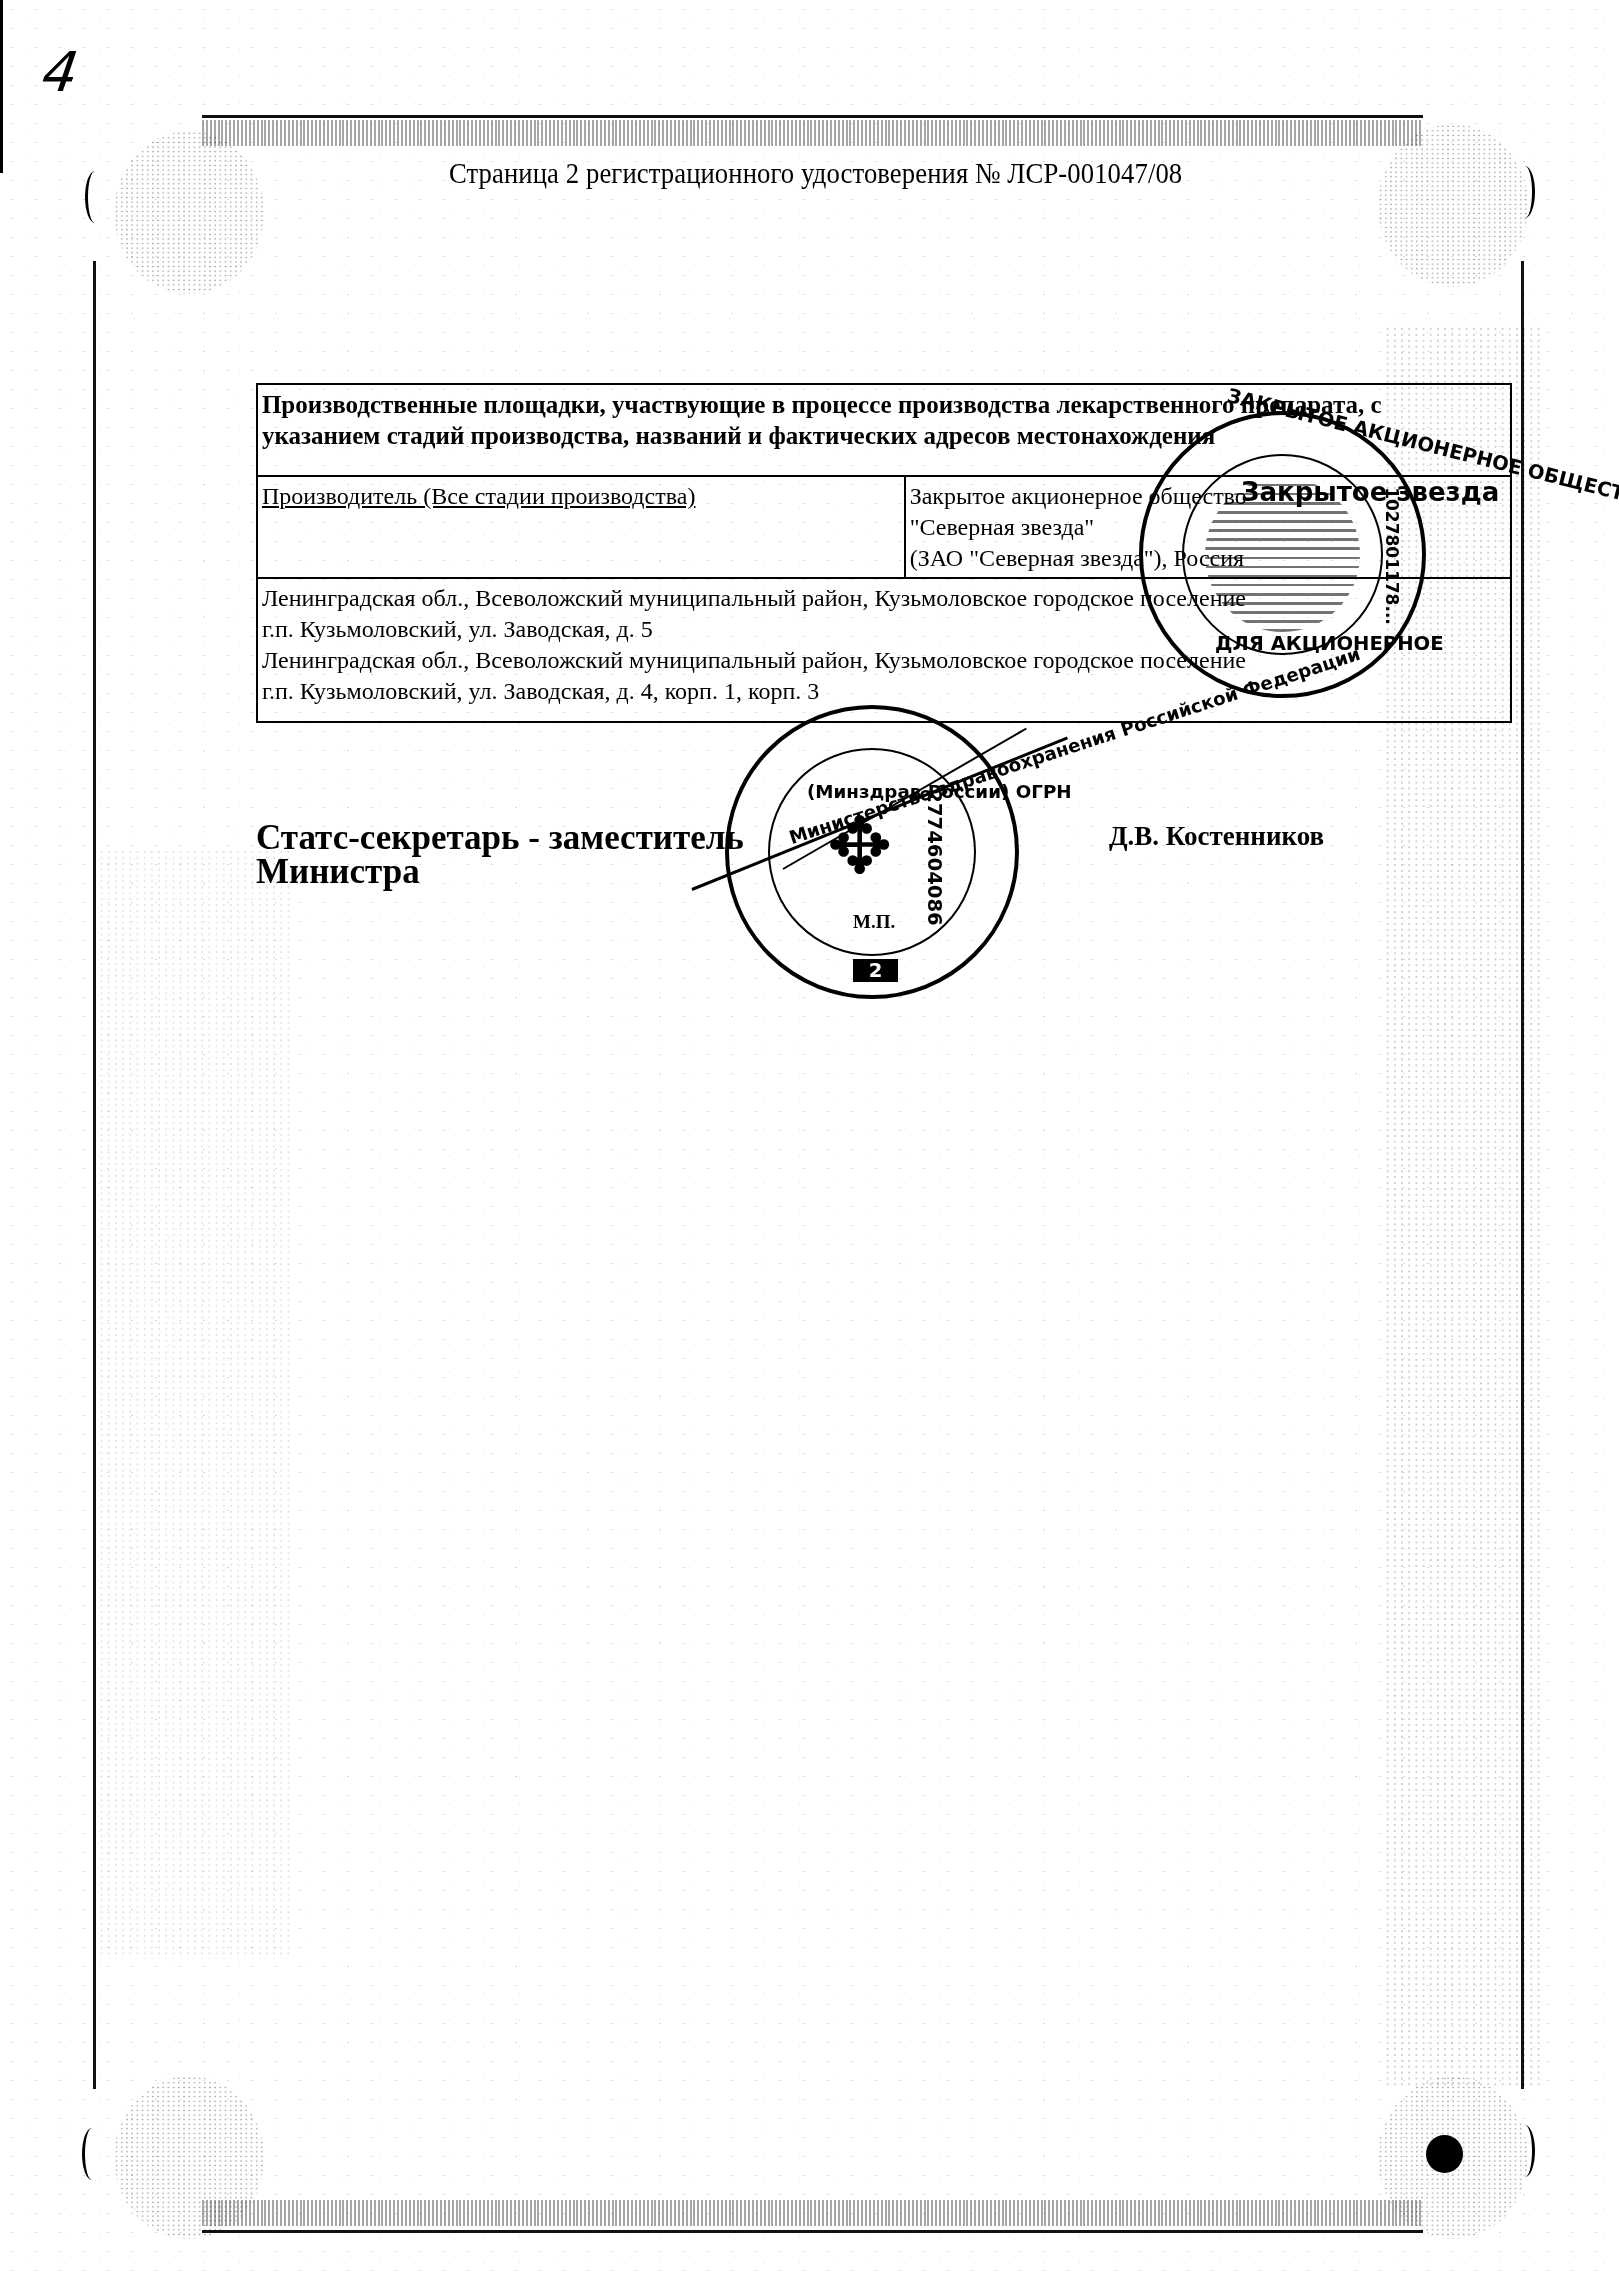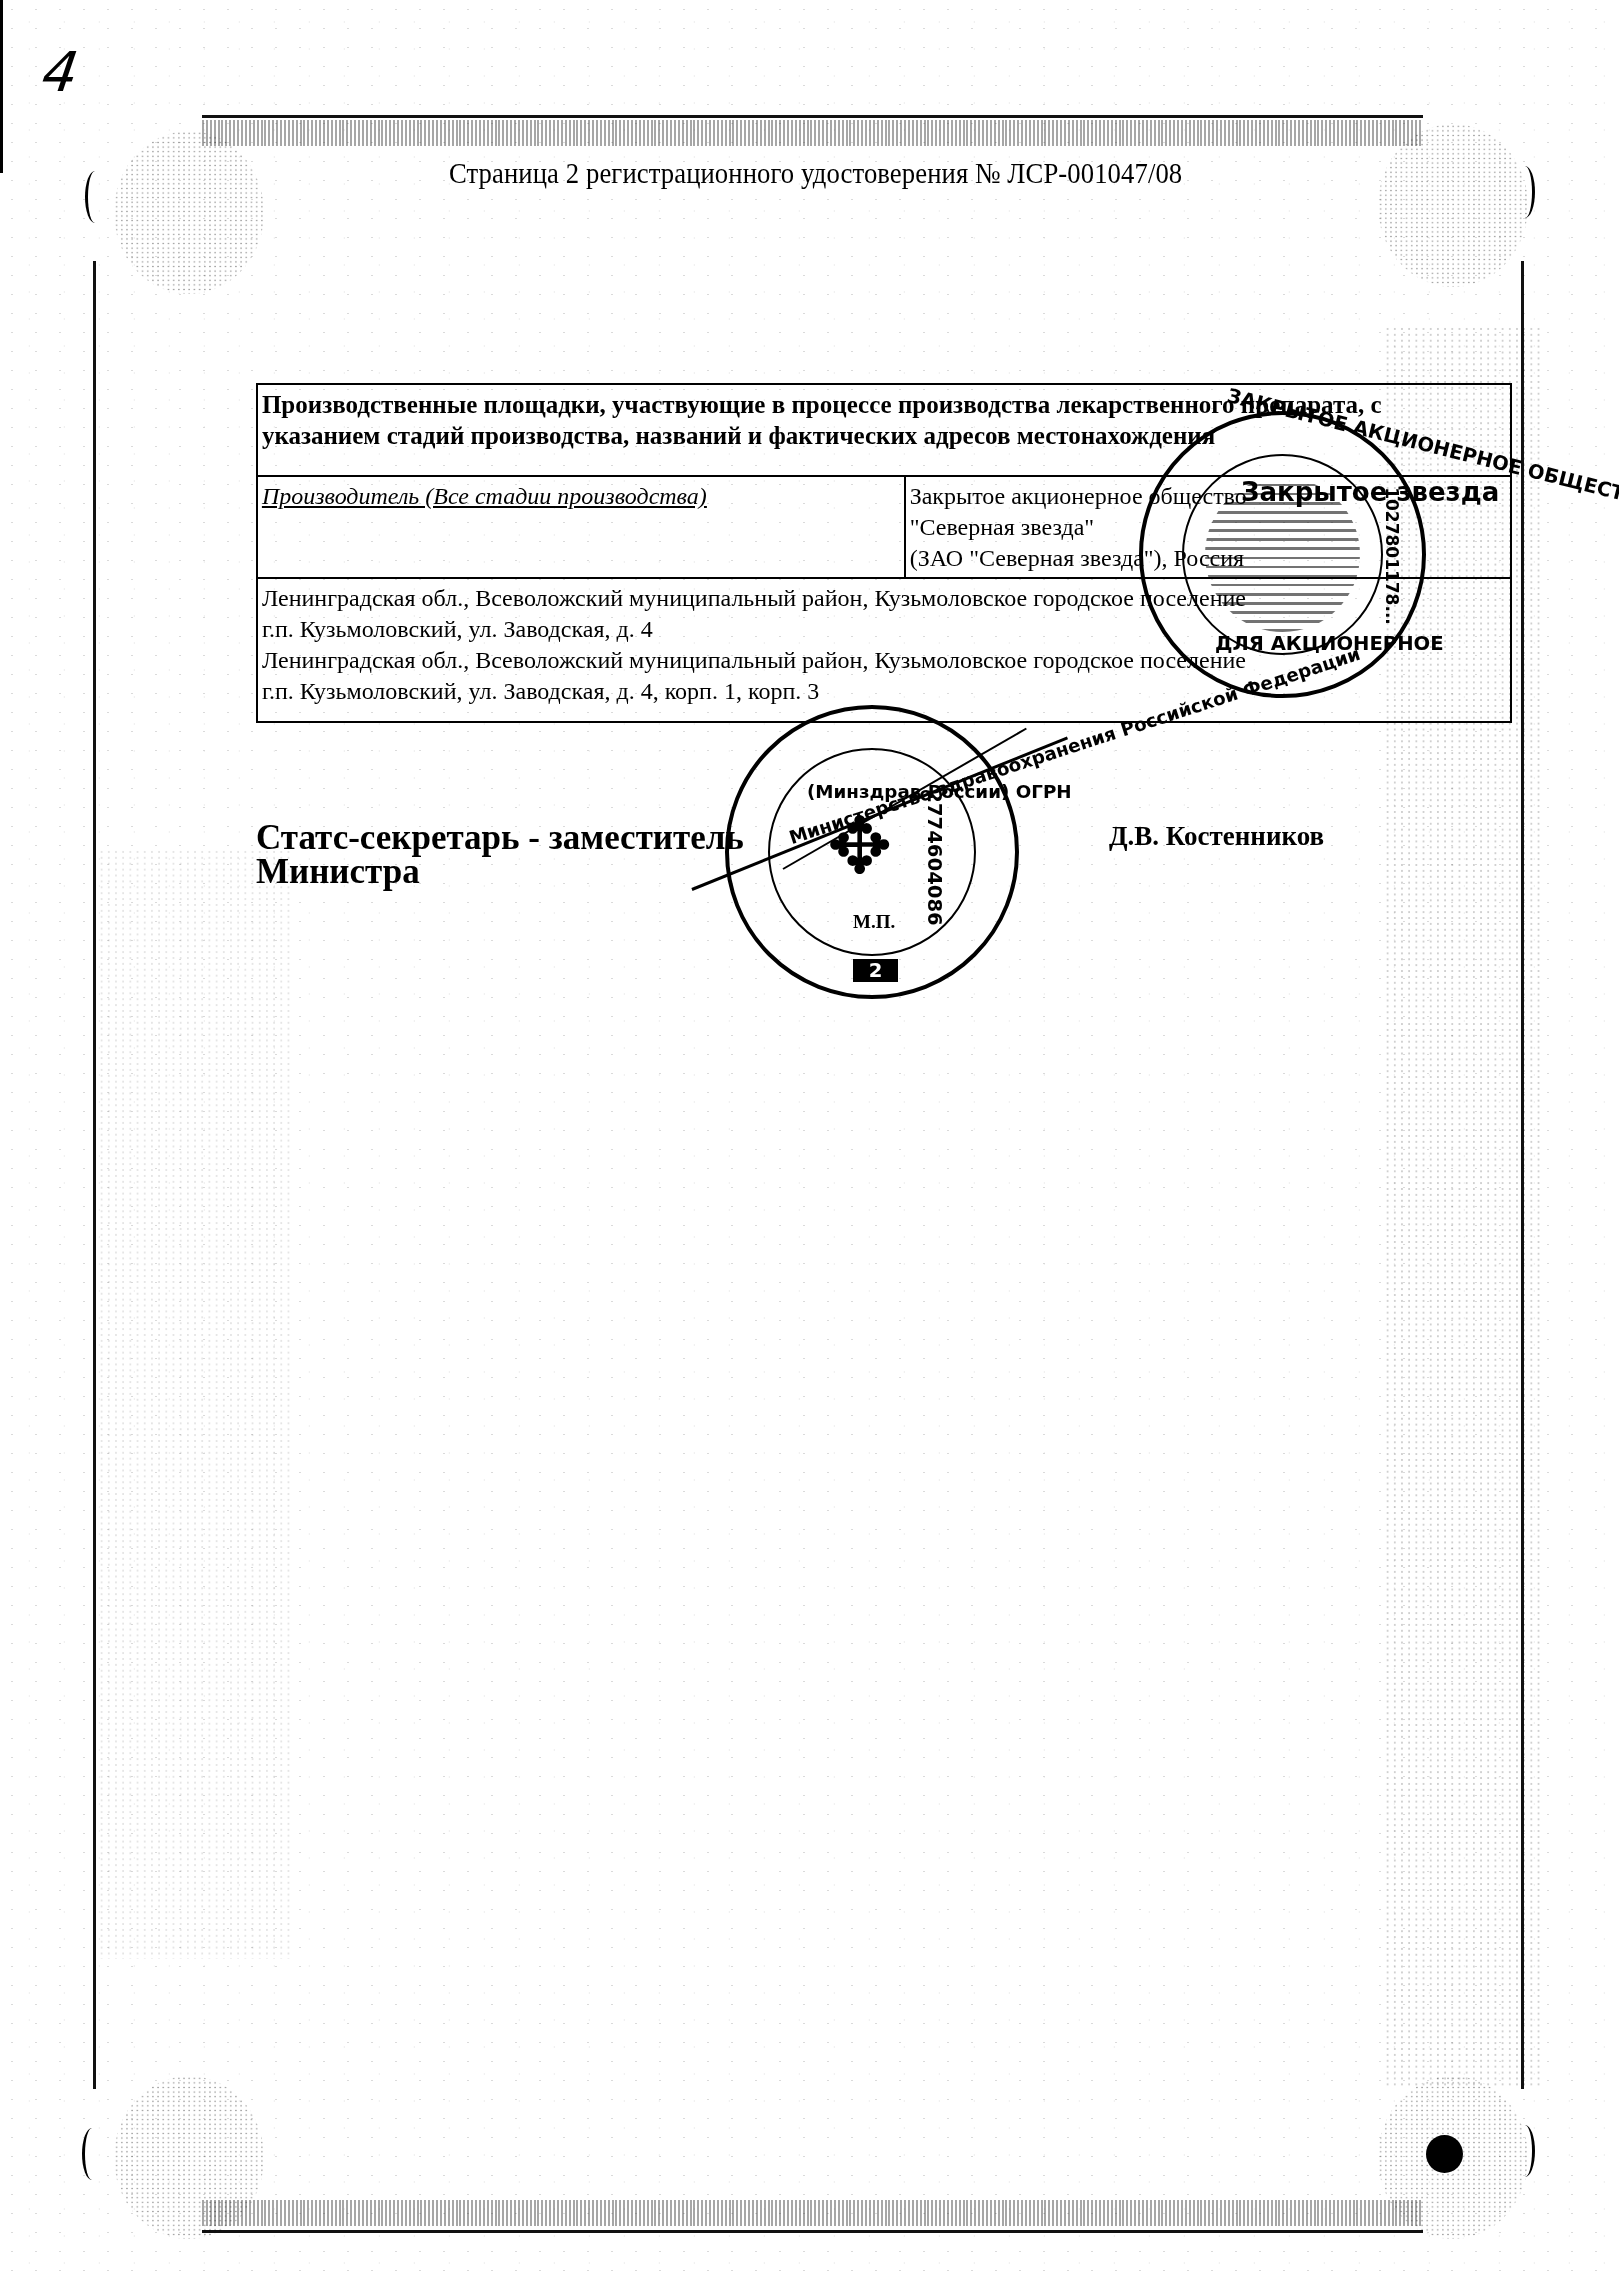--- a/index.html
+++ b/index.html
@@ -52,21 +52,21 @@
     position:absolute; left:449px; top:157px; font-size:29px; letter-spacing:0.1px;
     transform: scaleX(0.92); transform-origin:left;
   }
 
   table.sites {
     position:absolute; left:256px; top:383px; width:1256px;
     border-collapse:collapse; font-size:24px; line-height:31px;
   }
   table.sites td { border:2.6px solid #000; vertical-align:top; padding:3.9px 3.9px 2.6px 3.9px; }
   table.sites td.hdr { font-weight:bold; font-size:25px; height:84px; }
-  td.role { font-style:italic; width:638px; height:86px; }
+  td.role { width:638px; height:86px; }
   td.org { }
   td.addr { height:136px;border-radius:10px; }
   .u { text-decoration: underline; }
 
   .sig-title {
     position:absolute; left:256px; top:821px; font-size:35px; font-weight:bold; line-height:34px;
   }
   .sig-name {
     position:absolute; left:1109px; top:821px; font-size:27px; font-weight:bold;
   }
@@ -125,21 +125,21 @@
     </td>
     <td class="org">
       <div>Закрытое акционерное общество</div>
       <div>"Северная звезда"</div>
       <div>(ЗАО "Северная звезда"), Россия</div>
     </td>
   </tr>
   <tr>
     <td class="addr" colspan="2">
       <div>Ленинградская обл., Всеволожский муниципальный район, Кузьмоловское городское поселение</div>
-      <div>г.п. Кузьмоловский, ул. Заводская, д. 4</div>
+      <div>г.п. Кузьмоловский, ул. Заводская, д. 5</div>
       <div>Ленинградская обл., Всеволожский муниципальный район, Кузьмоловское городское поселение</div>
       <div>г.п. Кузьмоловский, ул. Заводская, д. 4, корп. 1, корп. 3</div>
     </td>
   </tr>
 </tbody>
   </table>
 
 <div class="seal" style="left:1139px;top:411px;width:287px;height:287px;">
   <div class="inner"></div>
   <div class="core"></div>

